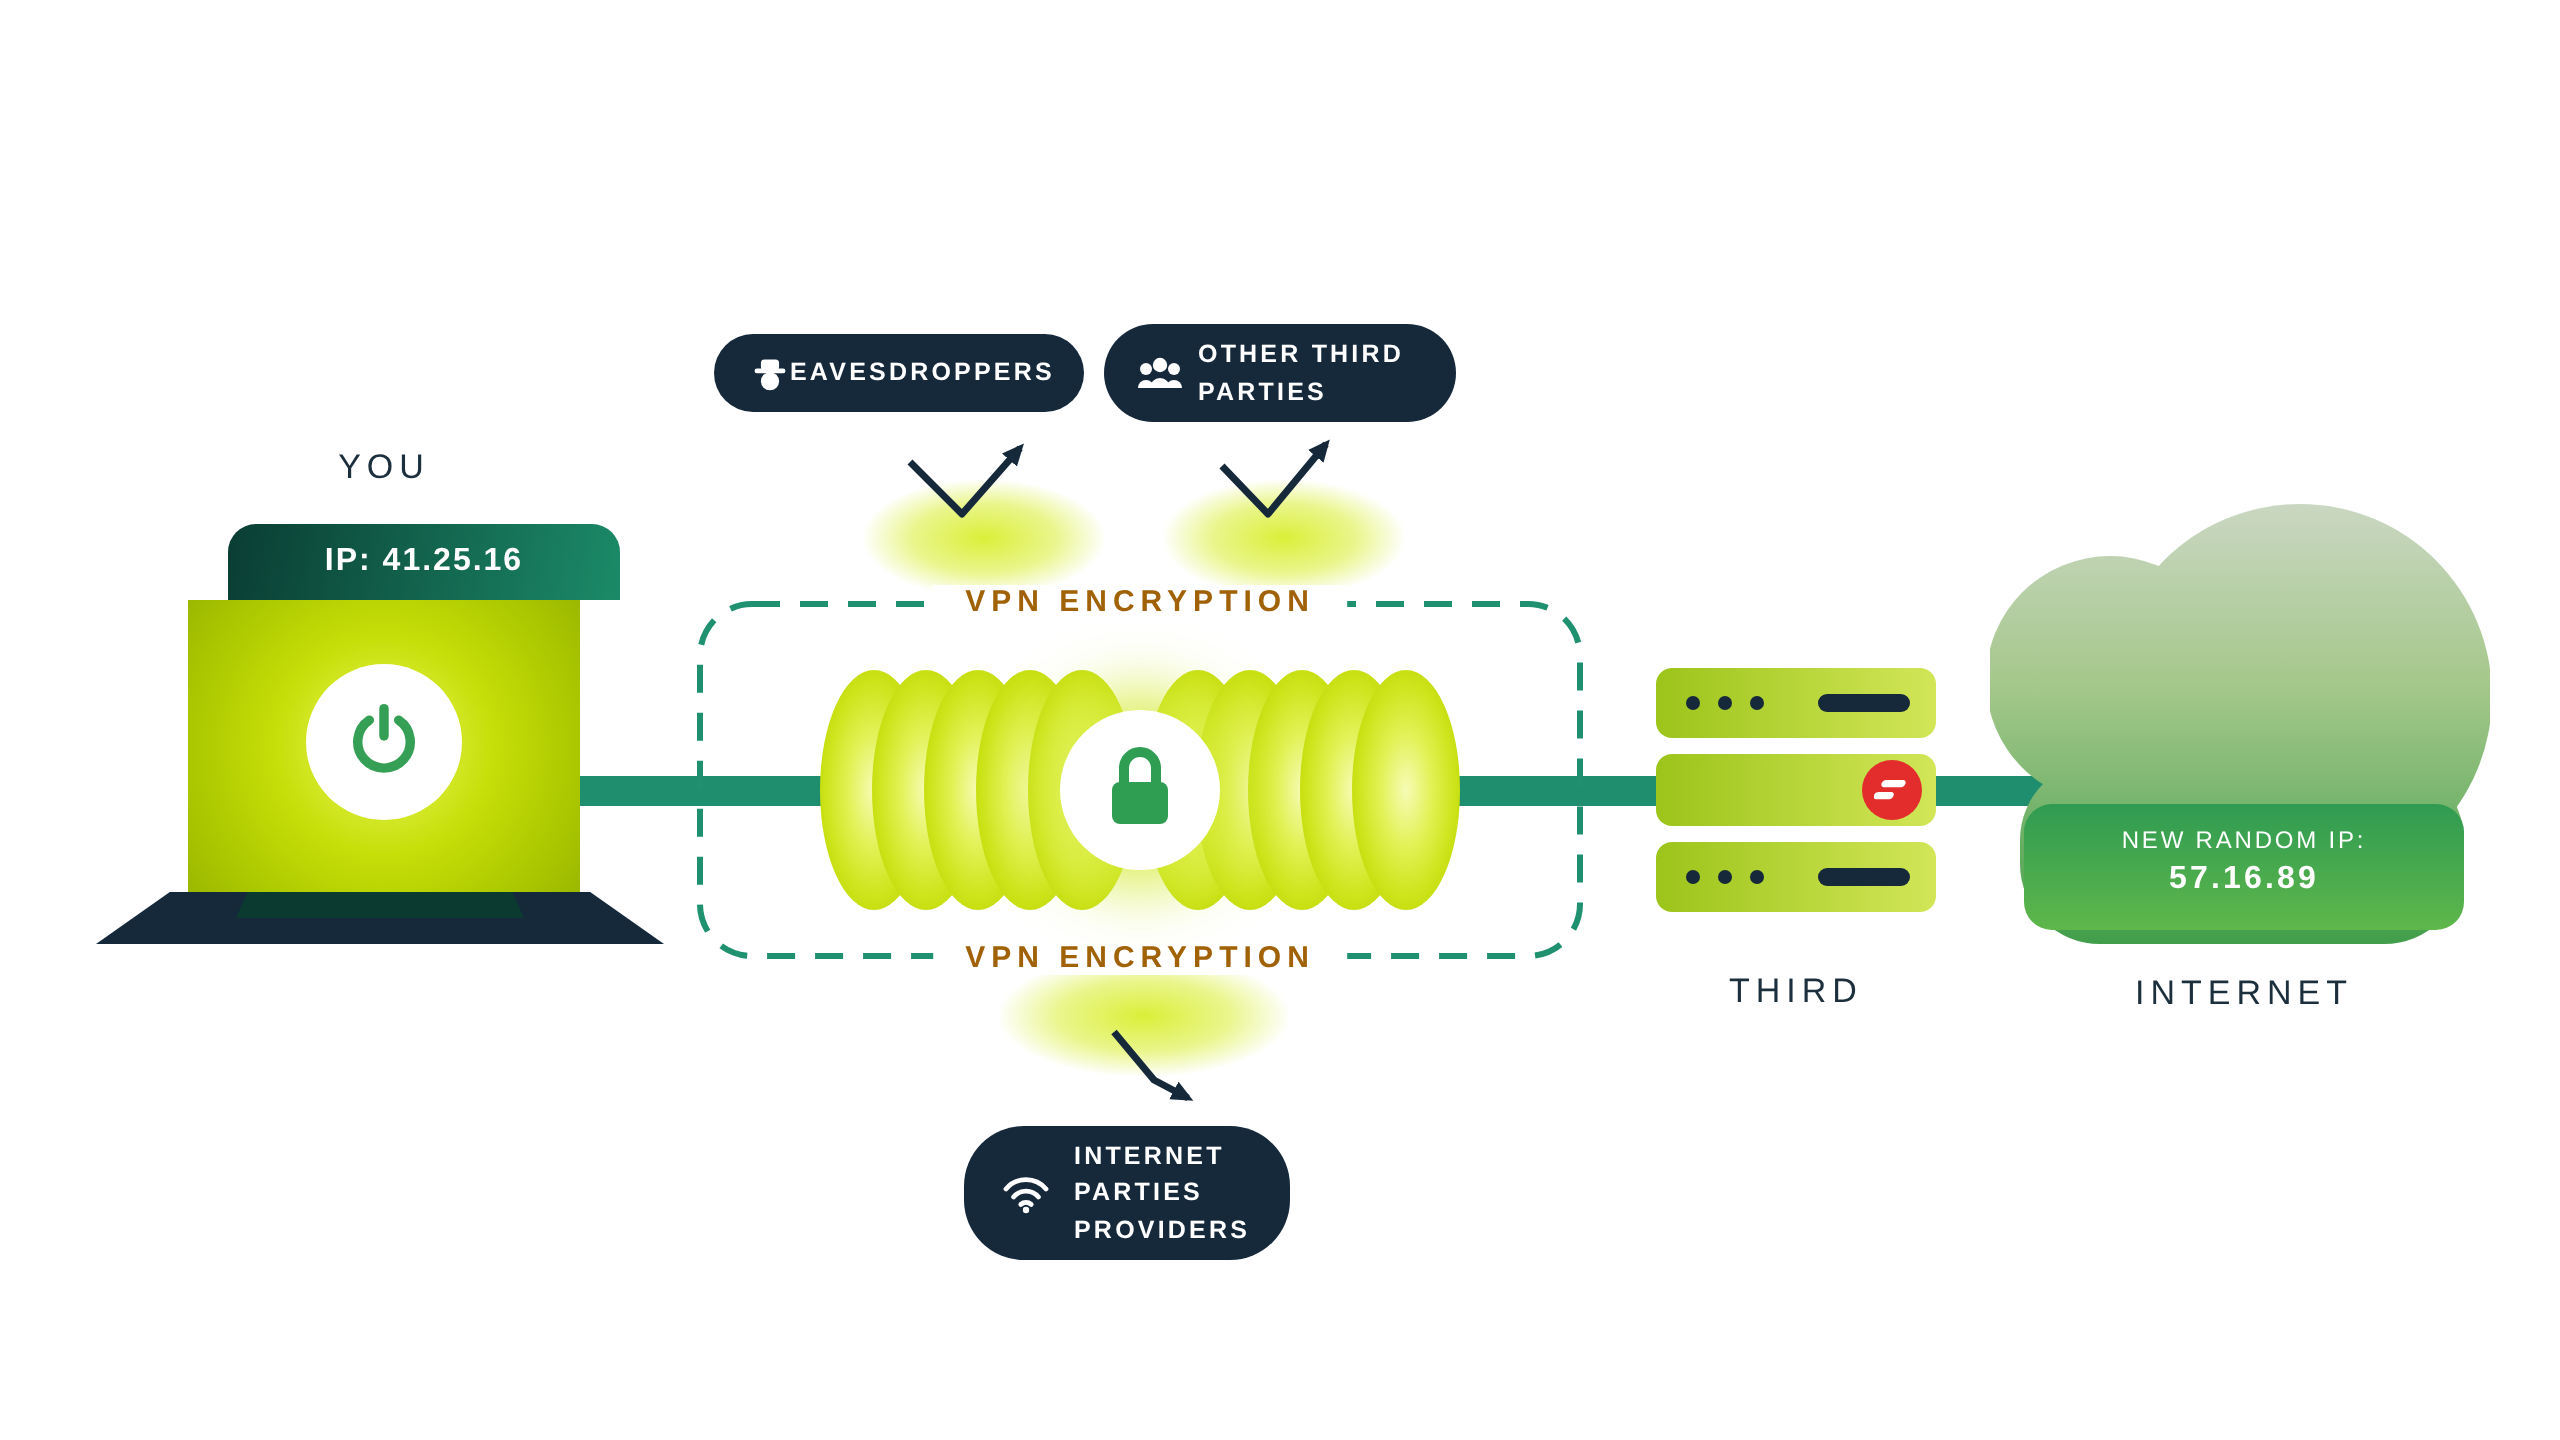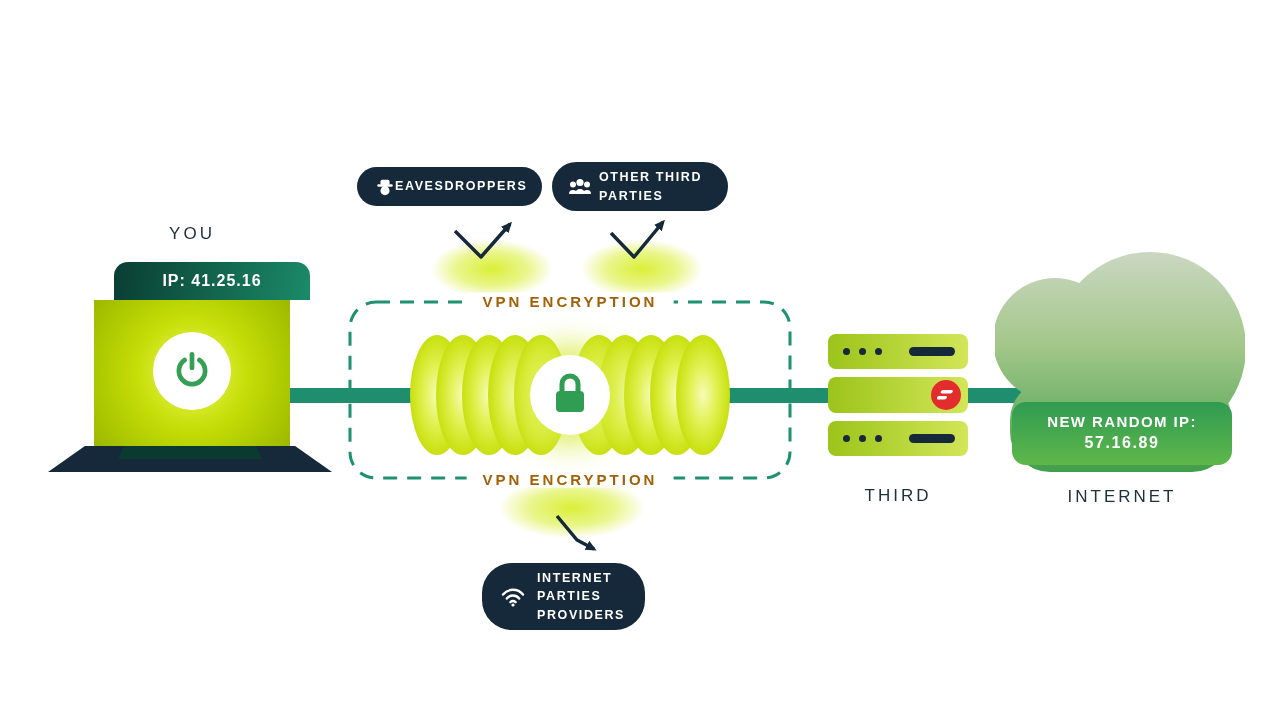--- a/index.html
+++ b/index.html
@@ -149,21 +149,21 @@
   
   .cloud-svg { position: absolute; left: 995px; top: 240px; z-index: 2; }
   .new-ip-badge {
     position: absolute; left: 1012px; top: 402px;
     width: 220px; height: 63px; border-radius: 14px;
     background: linear-gradient(180deg, #2f9b52 0%, #5fb74a 100%);
     color: #fff; text-align: center;
     padding-top: 11px;
     z-index: 3;
   }
-  .new-ip-badge .l1 { font-weight: bold; font-size: 15px; letter-spacing: 1.4px; }
+  .new-ip-badge .l1 { font-weight: normal; font-size: 12px; letter-spacing: 1.4px; }
   .new-ip-badge .l2 { font-weight: bold; font-size: 16px; letter-spacing: 1.6px; margin-top: 4px; }
 </style>
 </head>
 <body>
 
 <div class="canvas">
 
 
   <div class="line-teal"></div>
   <div class="line-lime"></div>

